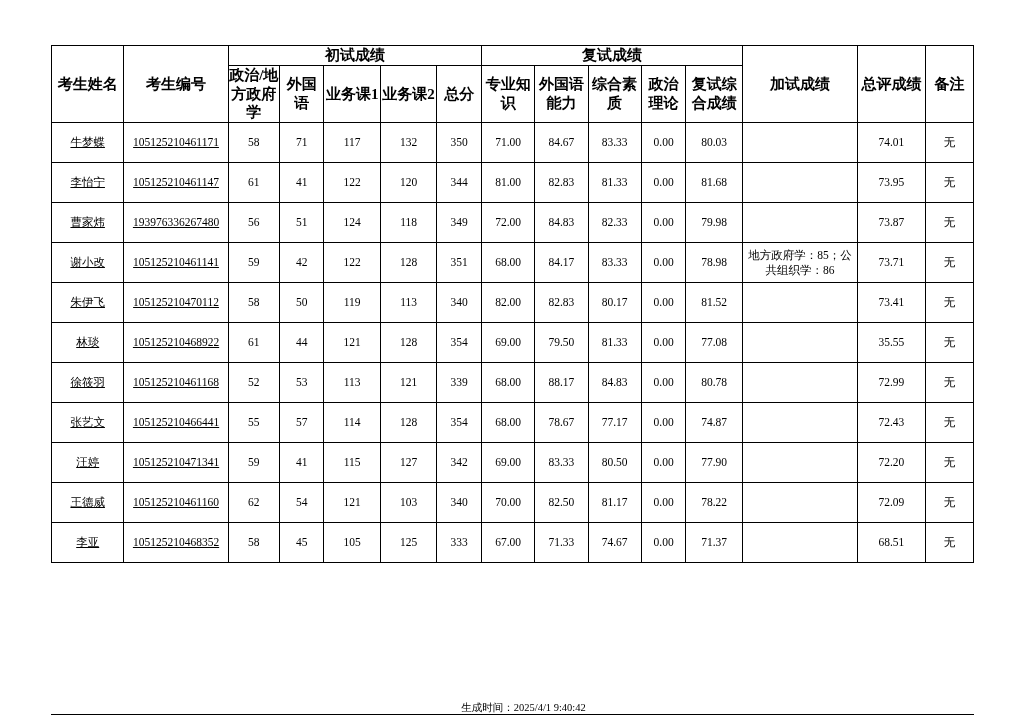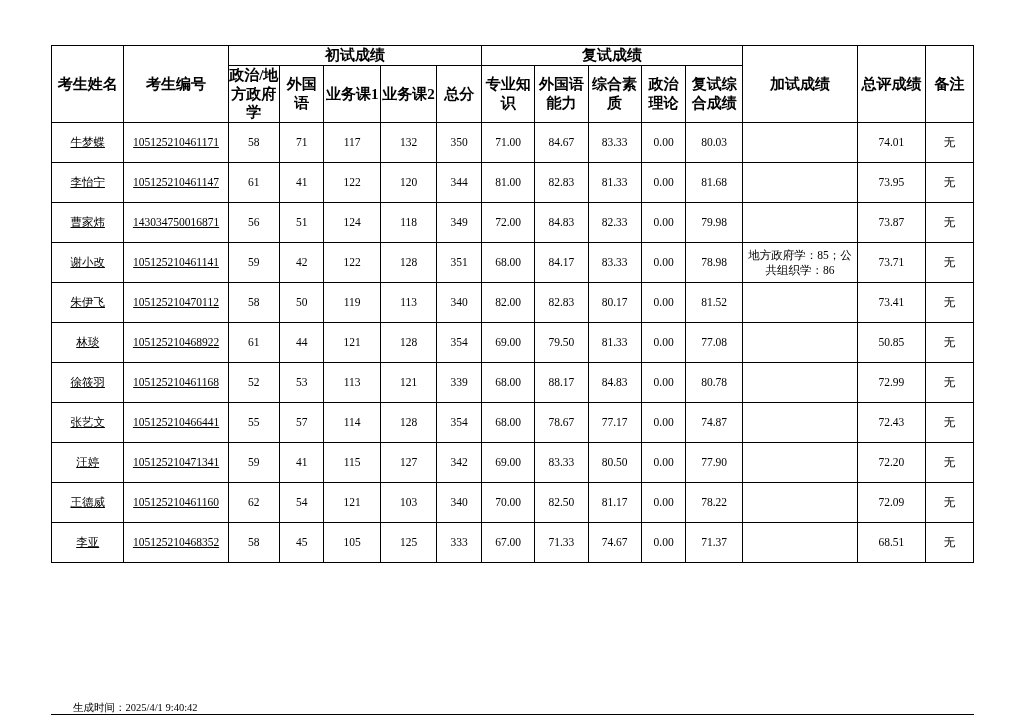--- a/index.html
+++ b/index.html
@@ -80,20 +80,21 @@
   }
   .footer-text {
     position: relative;
     font-size: 10.5px;
     font-family: "Liberation Serif", serif;
     line-height: 1.4;
     padding-left: 22px;
   }
   .footer-text div {
     white-space: nowrap;
+    text-align: center;
   }
 </style>
 </head>
 <body>
 
 <div class="page">
 
   <table class="score-table">
     <colgroup>
       <col style="width:68px">
@@ -165,21 +166,21 @@
         <td>82.83</td>
         <td>81.33</td>
         <td>0.00</td>
         <td>81.68</td>
         <td class="extra-cell"></td>
         <td>73.95</td>
         <td>无</td>
       </tr>
       <tr>
         <td class="name-cell">曹家炜</td>
-        <td class="code-cell">143034750016871</td>
+        <td class="code-cell">193976336267480</td>
         <td>56</td>
         <td>51</td>
         <td>124</td>
         <td>118</td>
         <td>349</td>
         <td>72.00</td>
         <td>84.83</td>
         <td>82.33</td>
         <td>0.00</td>
         <td>79.98</td>
@@ -228,21 +229,21 @@
         <td>44</td>
         <td>121</td>
         <td>128</td>
         <td>354</td>
         <td>69.00</td>
         <td>79.50</td>
         <td>81.33</td>
         <td>0.00</td>
         <td>77.08</td>
         <td class="extra-cell"></td>
-        <td>50.85</td>
+        <td>35.55</td>
         <td>无</td>
       </tr>
       <tr>
         <td class="name-cell">徐筱羽</td>
         <td class="code-cell">105125210461168</td>
         <td>52</td>
         <td>53</td>
         <td>113</td>
         <td>121</td>
         <td>339</td>

